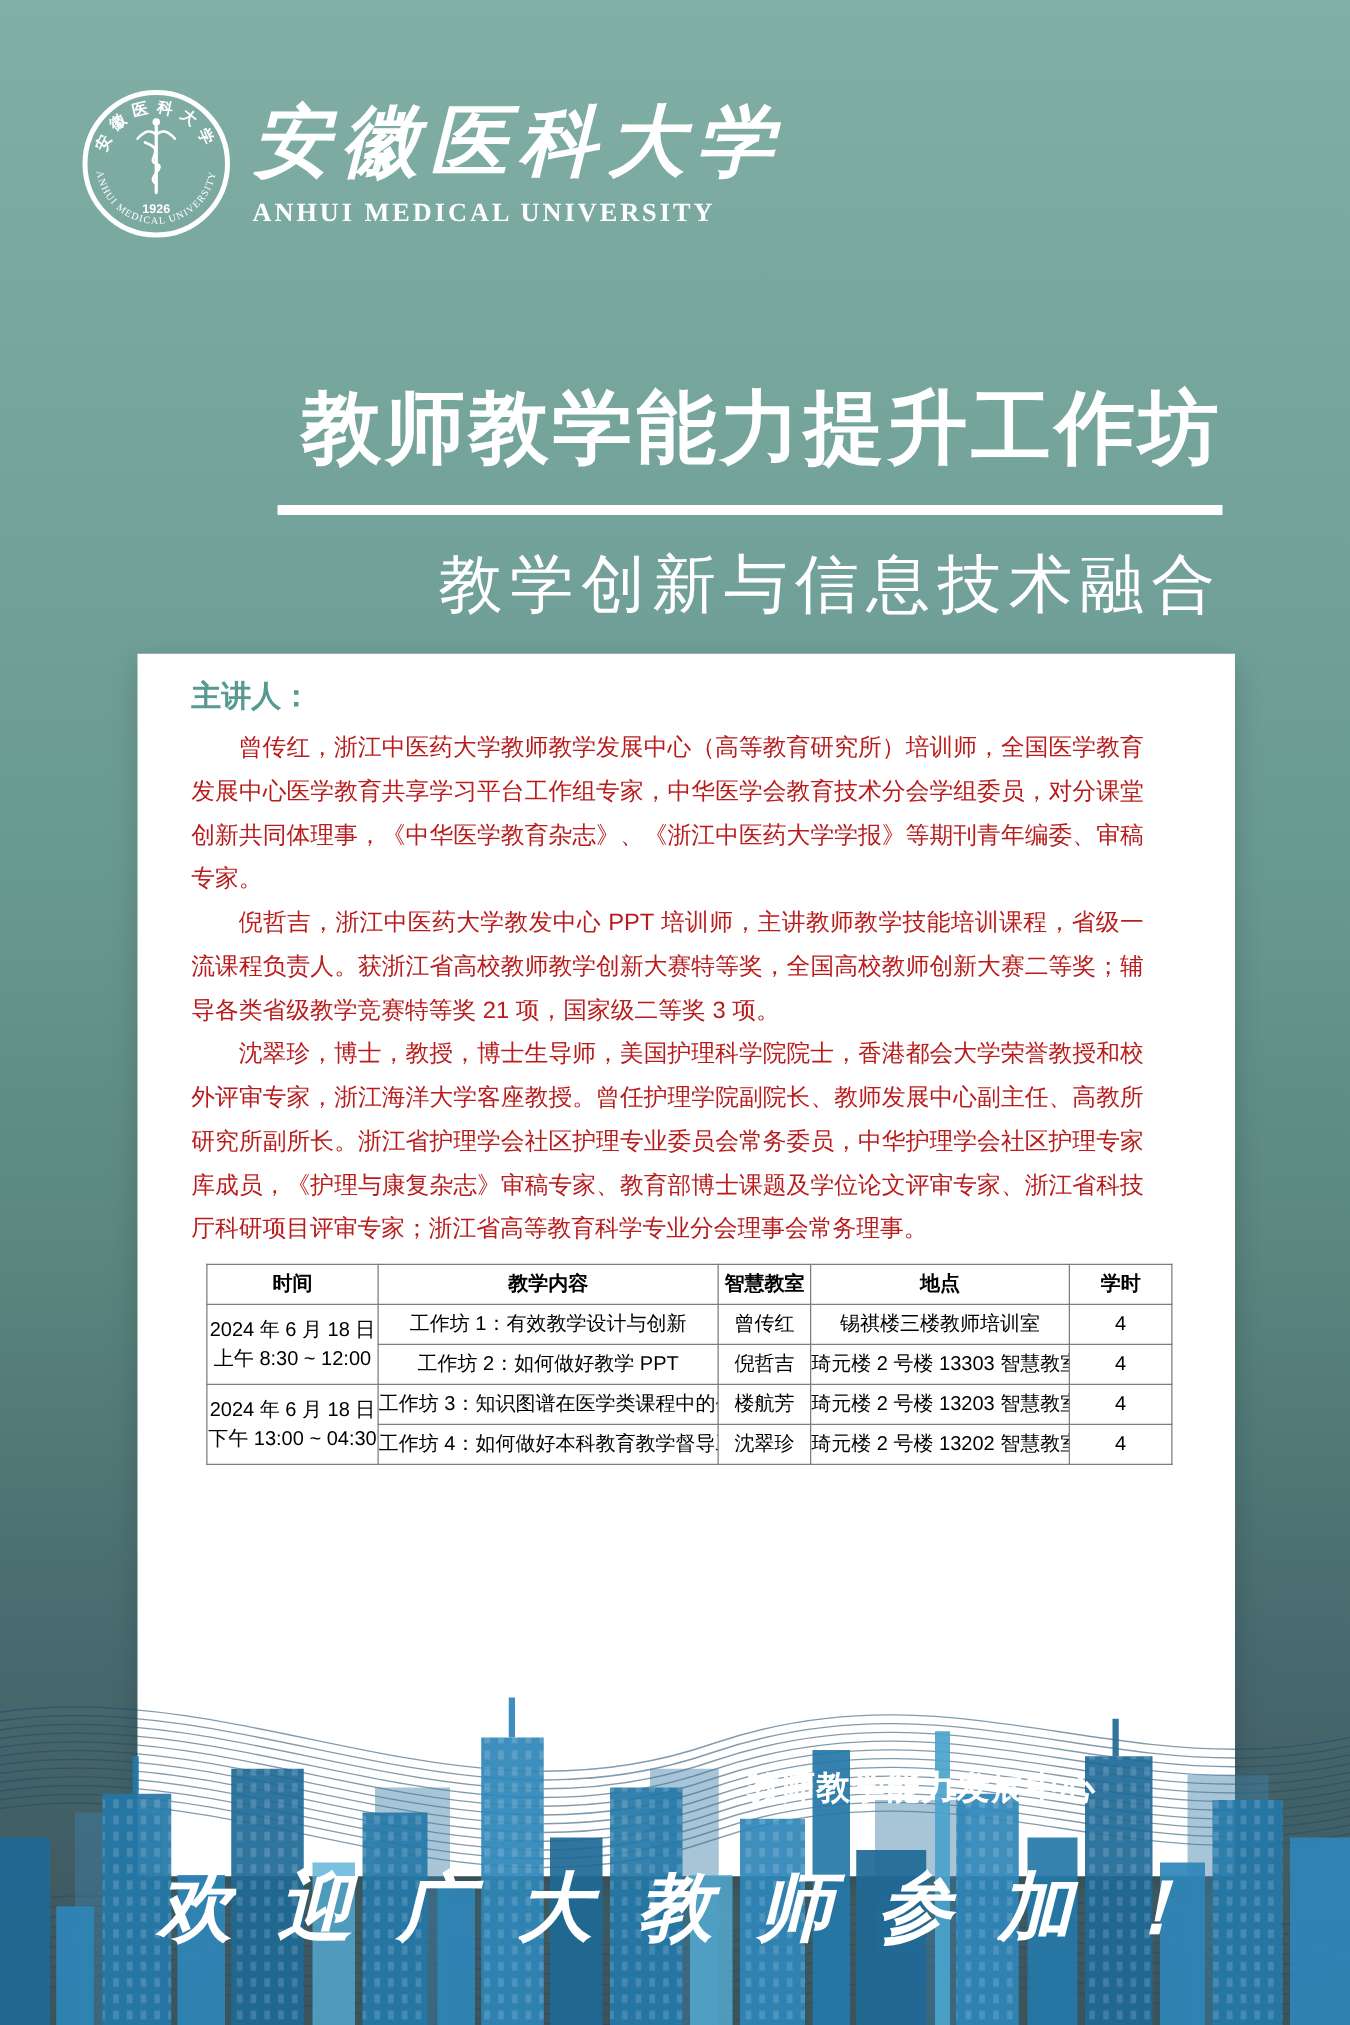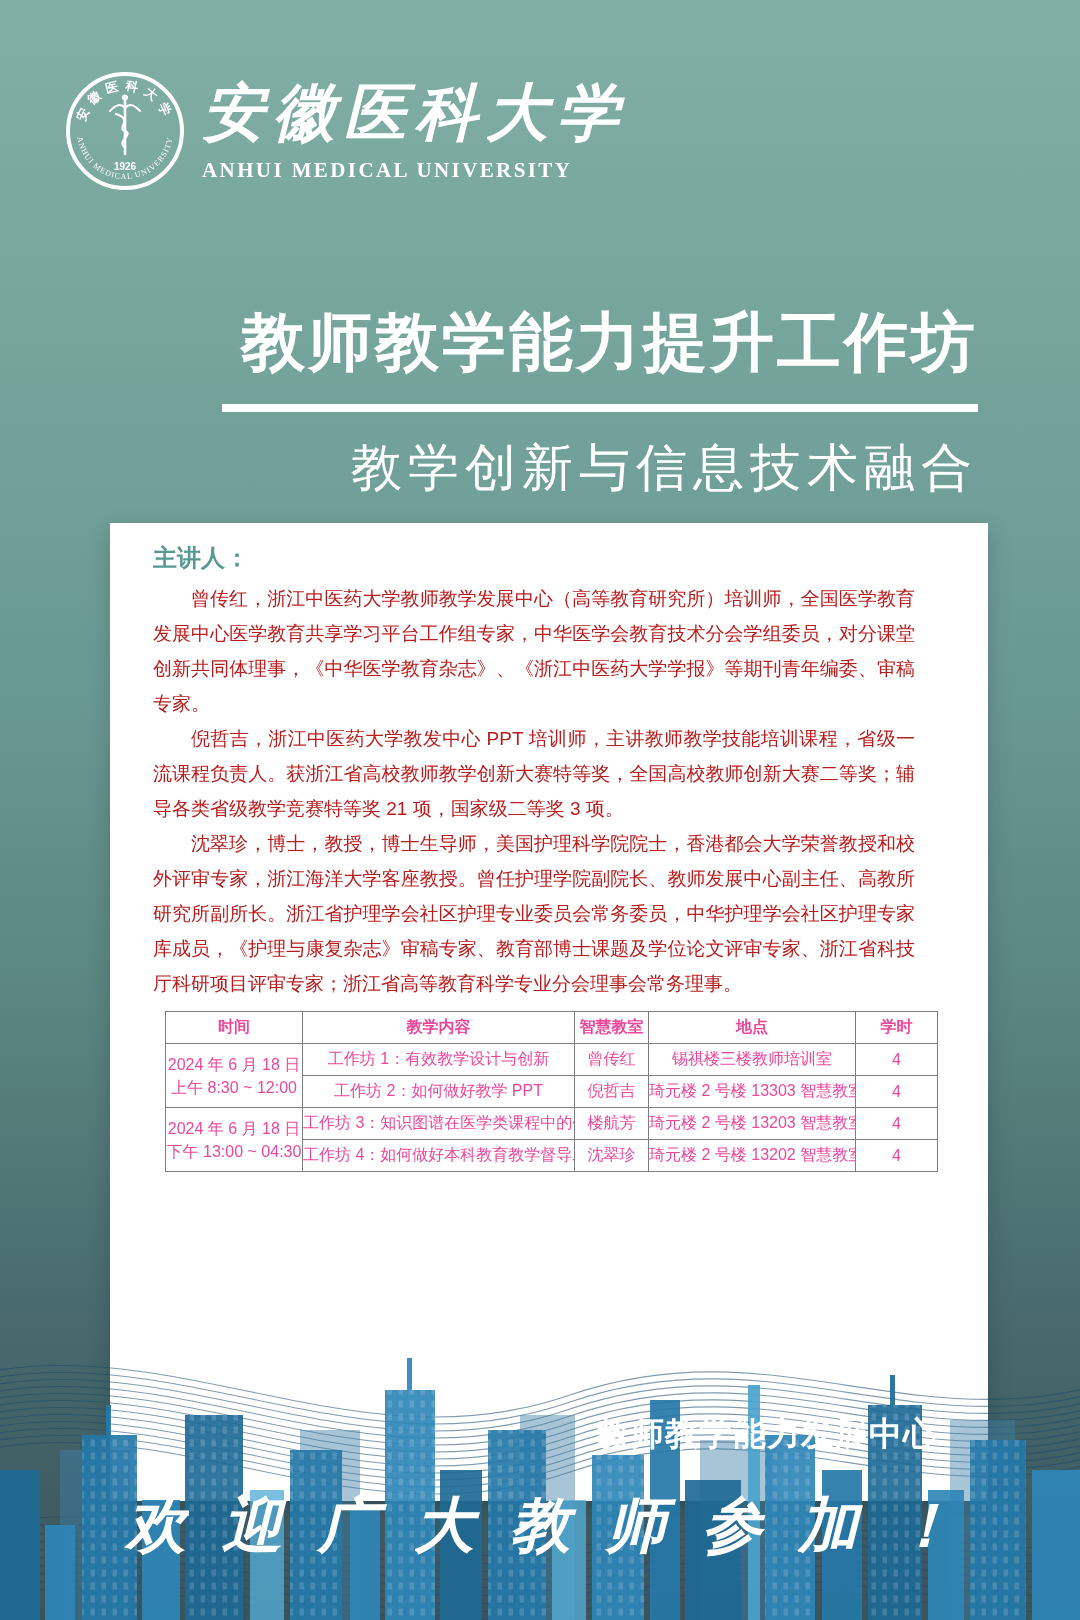--- a/index.html
+++ b/index.html
@@ -24,28 +24,28 @@
   .banner-subtitle{color:#fff;font-size:51px;letter-spacing:6px;margin-top:22px;white-space:nowrap;}
   
   .card{position:absolute;left:100px;top:523px;width:878px;height:978px;background:#fff;
     box-sizing:border-box;padding:20px 73px 0 43px;box-shadow:0 8px 22px rgba(0,0,0,0.18);margin-left:10px;}
   .section-heading{color:#569A92;font-size:24px;font-weight:bold;margin:0 0 8px 0;line-height:30px;}
   .schedule-heading{margin-top:12px;}
   .speaker-para{font-size:19px;line-height:35px;color:#b91c1c;text-align:justify;
     text-indent:2em;margin:0;}
   
   .schedule-table{border-collapse:collapse;margin:10px 0 0 12px;width:772px;table-layout:fixed;
-    color:#ec4899;}
+    color:#000000;}
   .schedule-table th,.schedule-table td{border:1px solid #7d7d7d;text-align:center;padding:0;
     overflow:hidden;white-space:nowrap;}
   .schedule-table th{height:31px;font-size:16px;font-weight:bold;}
   .schedule-table td{height:31px;font-size:16px;}
   .time-cell{font-size:16px;line-height:23px;}
   
-  .center-name{position:absolute;left:597px;top:1412px;color:#fff;font-size:33px;font-weight:bold;
+  .center-name{position:absolute;left:597px;top:1412px;color:#fff;font-size:27px;font-weight:bold;
     letter-spacing:1px;white-space:nowrap;z-index:3;}
   .welcome{position:absolute;left:0;top:1486px;width:100%;text-align:center;color:#fff;
     font-size:60px;font-weight:bold;font-style:italic;font-family:"DejaVu Serif",serif;
     letter-spacing:36px;transform:translateX(18px);white-space:nowrap;z-index:3;}
   .skyline{position:absolute;left:0;bottom:0;z-index:1;}
 </style>
 </head>
 <body>
 
 <div class="poster">

